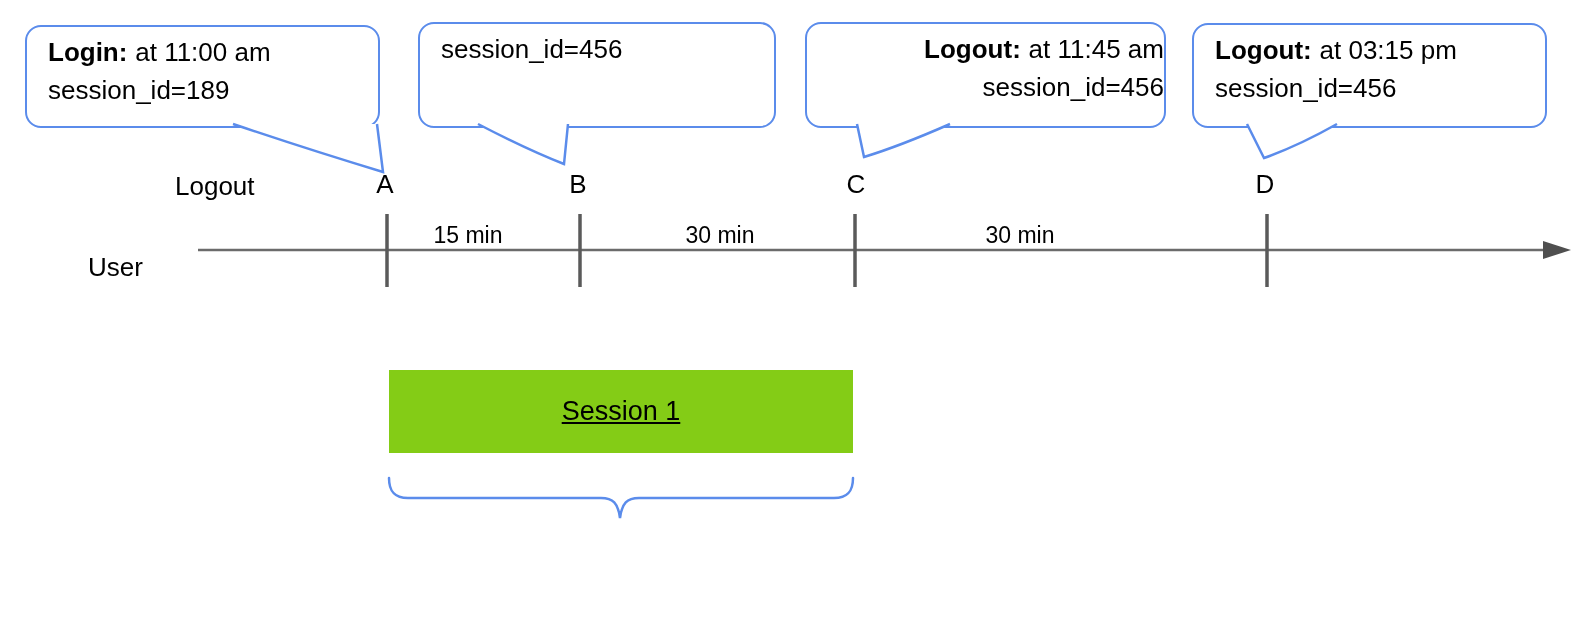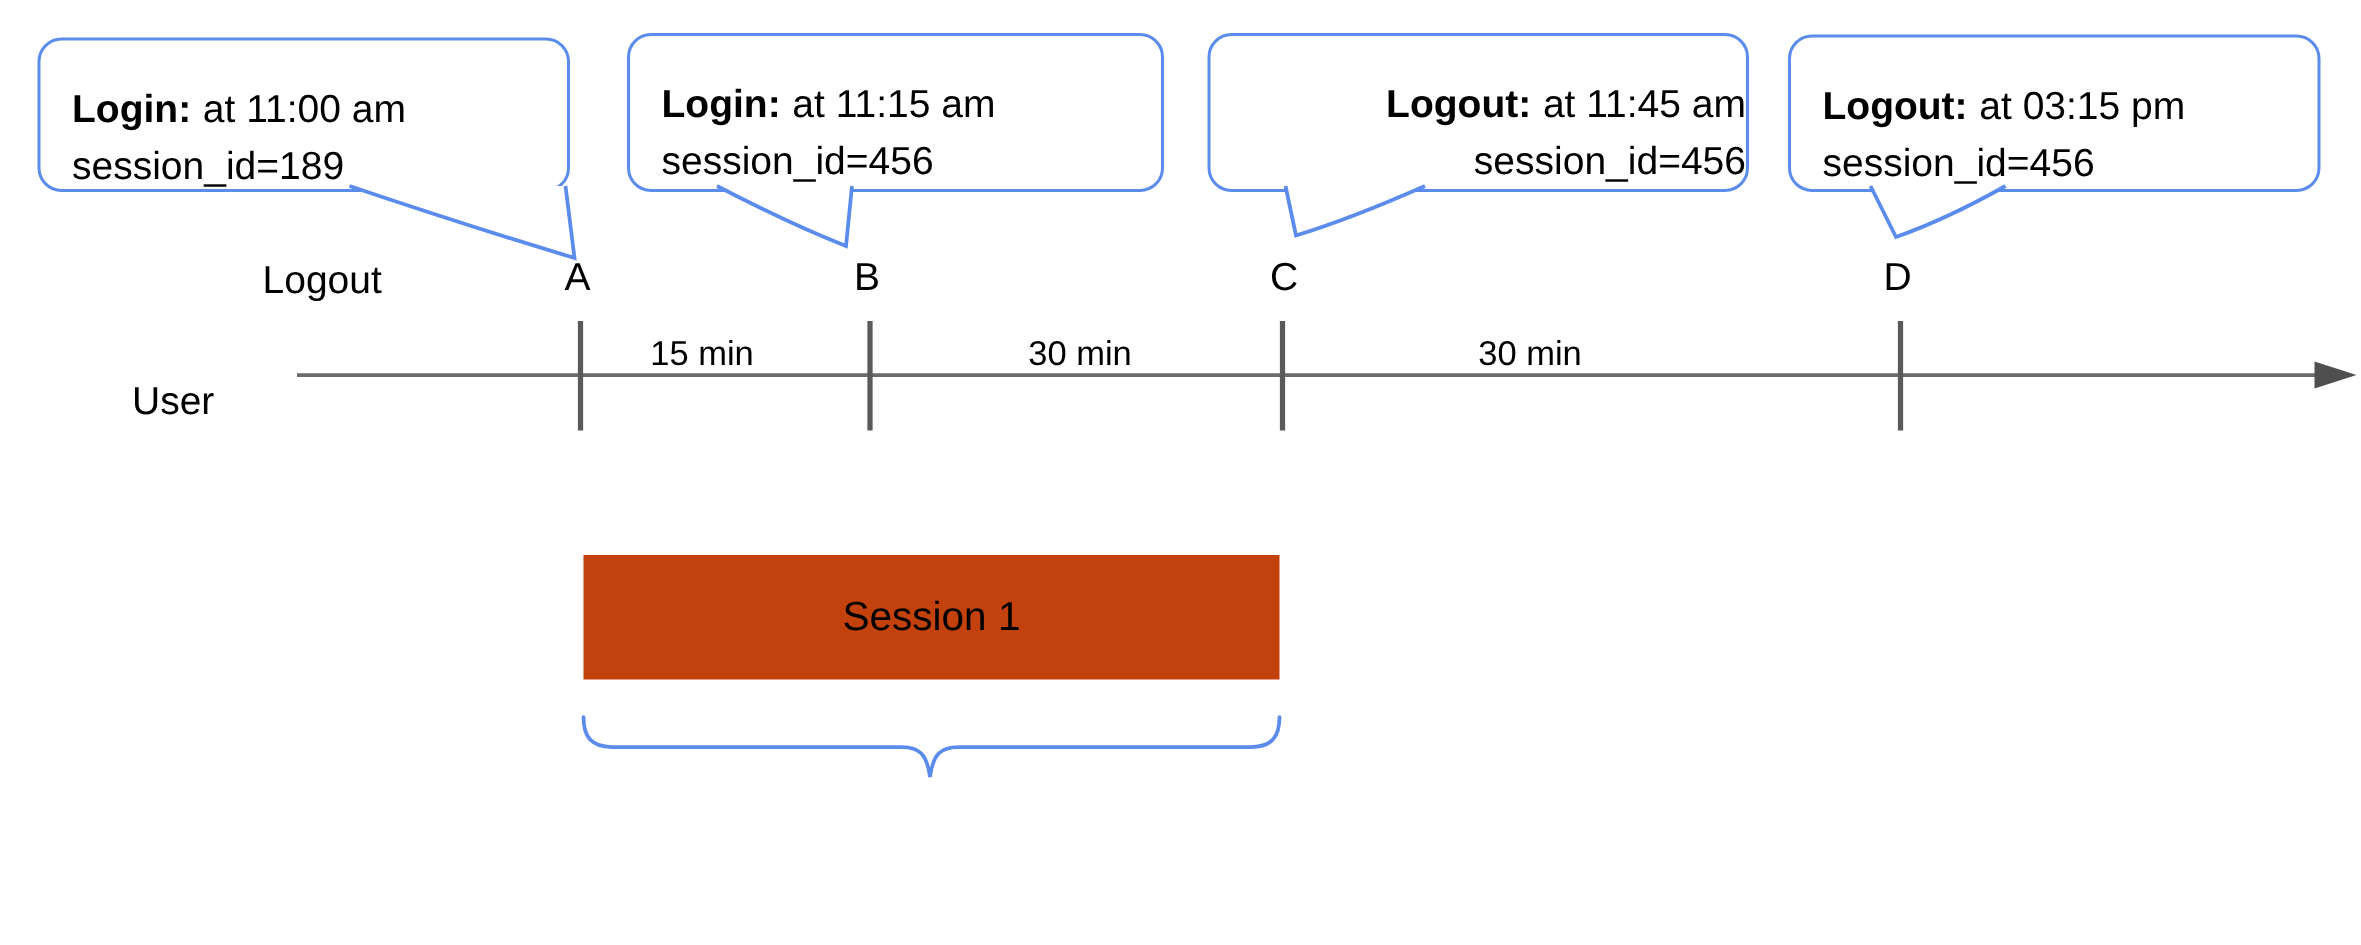--- a/index.html
+++ b/index.html
@@ -4,57 +4,57 @@
 <style>
   html,body{margin:0;padding:0;background:#fff;}
   .stage{
     position:relative;width:1574px;height:630px;background:#ffffff;overflow:hidden;
     font-family:"Liberation Sans", sans-serif;color:#000;
   }
   
   .callout{
     position:absolute;box-sizing:border-box;z-index:1;
     border:2.5px solid #5b8ceb;border-radius:16px;background:#fff;
-    padding:26px 0 0 21px;font-size:26px;line-height:38px;white-space:nowrap;
+    padding:6px 0 0 21px;font-size:26px;line-height:38px;white-space:nowrap;
   }
   .callout .evt{font-weight:bold;}
   .callout .tme{margin-left:0.30em;}
   .callout-1{left:25px;top:25px;width:355px;height:103px;}
   .callout-2{left:418px;top:22px;width:358px;height:106px;}
   .callout-3{left:805px;top:22px;width:361px;height:106px;text-align:right;}
   .callout-4{left:1192px;top:23px;width:355px;height:105px;}
   
   .overlay{position:absolute;left:0;top:0;z-index:2;pointer-events:none;}
   
   .lbl{position:absolute;z-index:3;white-space:nowrap;}
   .events-label{left:175px;top:171px;font-size:26px;}
   .marker{top:169px;font-size:26px;transform:translateX(-50%);}
   .marker-a{left:385px;} .marker-b{left:578px;} .marker-c{left:856px;} .marker-d{left:1265px;}
   .interval{top:201px;font-size:23px;transform:translateX(-50%);margin-top:21px;}
   .interval-1{left:468px;} .interval-2{left:720px;} .interval-3{left:1020px;}
   .user-label{left:88px;top:252px;font-size:26px;}
   
   .session-box{
     position:absolute;left:389px;top:370px;width:464px;height:83px;z-index:1;
-    background:#c2410c;display:flex;align-items:center;justify-content:center;
+    background:#84cc16;display:flex;align-items:center;justify-content:center;
     font-size:27px;
+    text-decoration:underline;
   }
   .session-length{left:620px;top:589px;font-size:27px;transform:translateX(-50%);}
 </style>
 </head>
 <body>
 
 <div class="stage">
 
   <div class="callout callout-1">
     <div><span class="evt">Login:</span><span class="tme">at 11:00 am</span></div>
     <div>session_id=189</div>
   </div>
   <div class="callout callout-2">
-    <div><span class="evt">Login:</span><span class="tme">at 11:15 am</span></div>
     <div>session_id=456</div>
   </div>
   <div class="callout callout-3">
     <div><span class="evt">Logout:</span><span class="tme">at 11:45 am</span></div>
     <div>session_id=456</div>
   </div>
   <div class="callout callout-4">
     <div><span class="evt">Logout:</span><span class="tme">at 03:15 pm</span></div>
     <div>session_id=456</div>
   </div>

